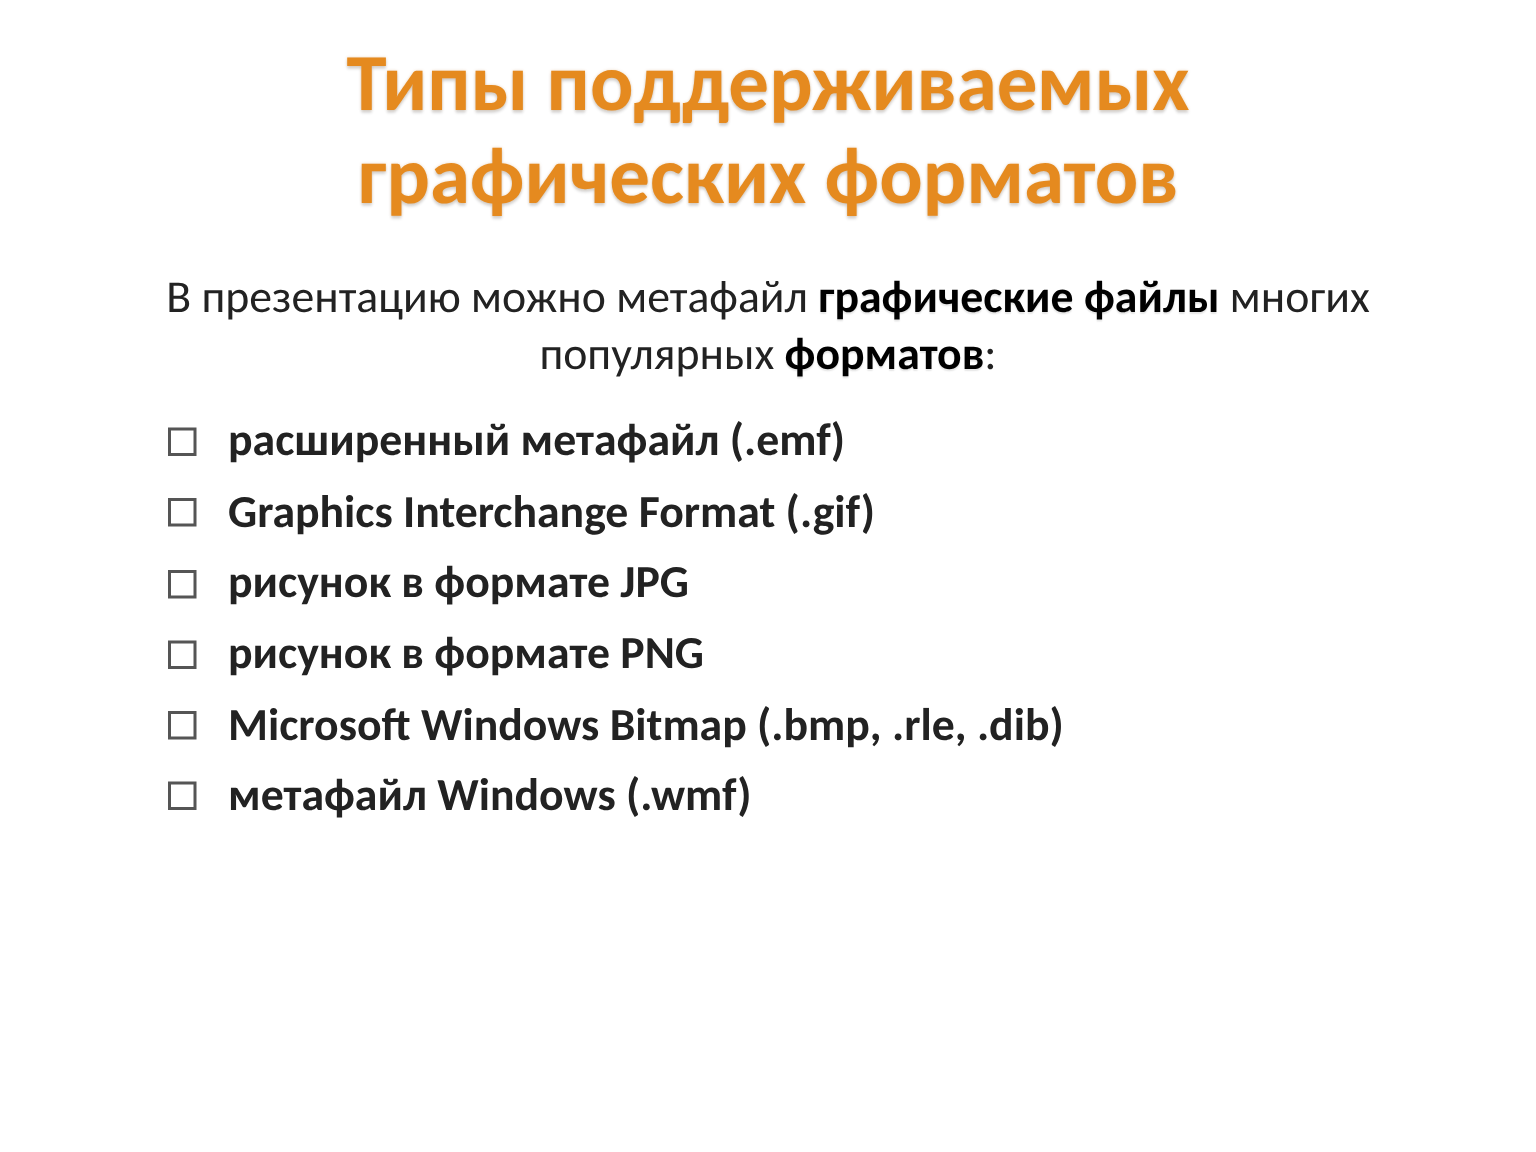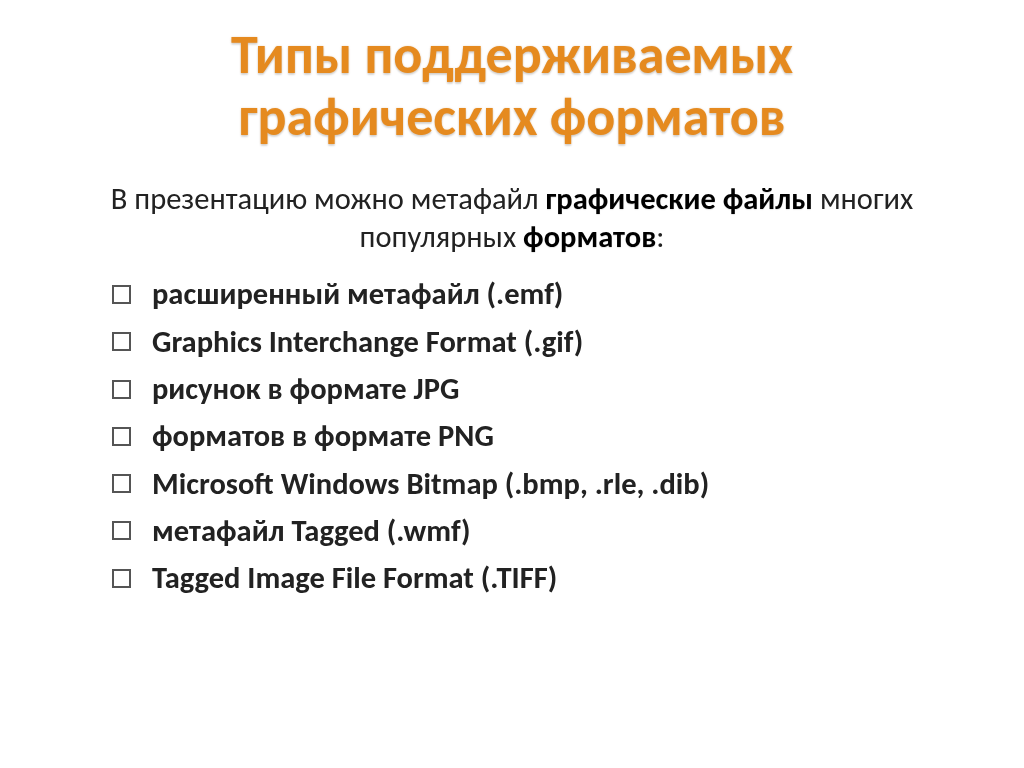--- a/index.html
+++ b/index.html
@@ -76,19 +76,18 @@
   </div>
 
   <p class="intro">
     <span>В презентацию можно метафайл </span><span class="accent">графические файлы</span><span> многих популярных </span><span class="accent">форматов</span><span>:</span>
   </p>
 
   <ul class="list">
     <li><span>расширенный метафайл (.emf)</span></li>
     <li><span>Graphics Interchange Format (.gif)</span></li>
     <li><span>рисунок в формате JPG</span></li>
-    <li><span>форматов в формате PNG</span></li>
+    <li><span>рисунок в формате PNG</span></li>
     <li><span>Microsoft Windows Bitmap (.bmp, .rle, .dib)</span></li>
-    <li><span>метафайл Tagged (.wmf)</span></li>
-    <li><span>Tagged Image File Format (.TIFF)</span></li>
+    <li><span>метафайл Windows (.wmf)</span></li>
   </ul>
 
 </div>
 
 </body></html>

